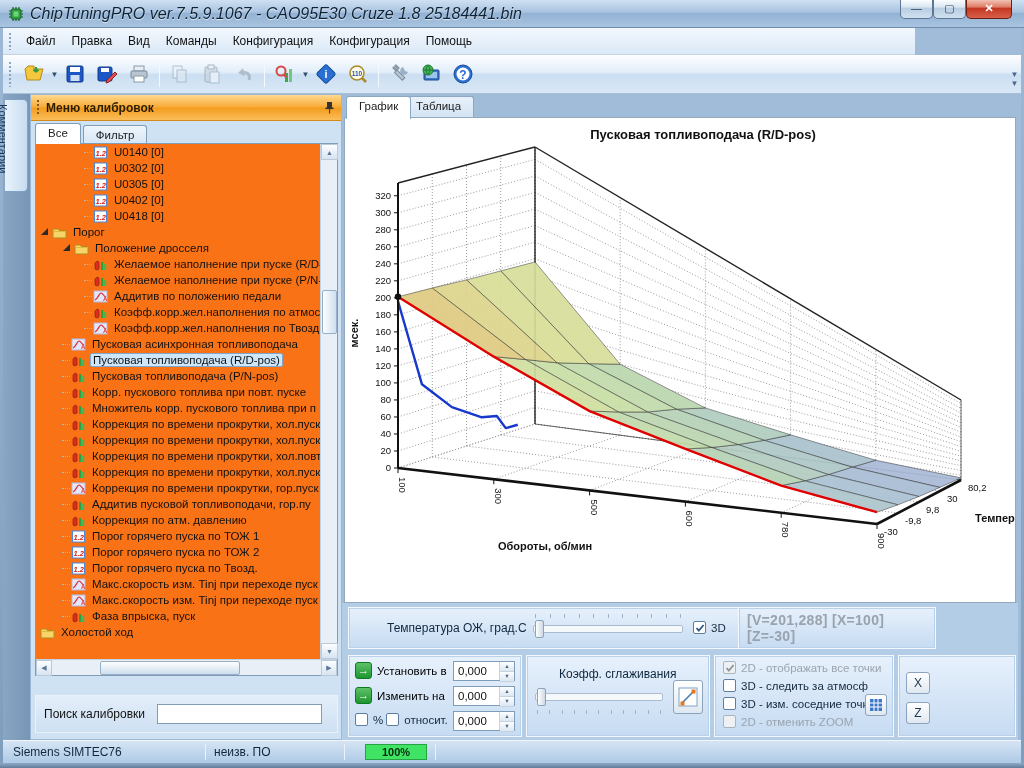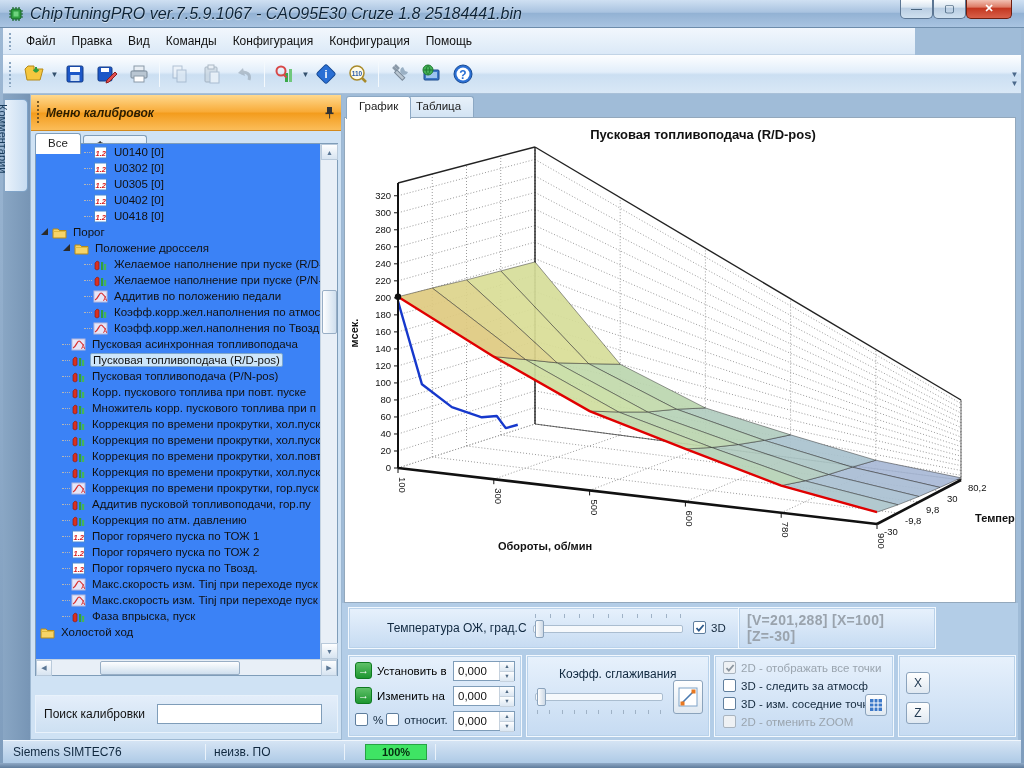--- a/index.html
+++ b/index.html
@@ -40,29 +40,29 @@
 
   
   .comment-strip { position:absolute; left:3px; top:94px; width:27px; height:646px; background:linear-gradient(90deg,#89a6c4,#7795b5); }
   .comment-tab { position:absolute; left:2px; top:5px; width:23px; height:93px; background:linear-gradient(90deg,#e9f2fb,#c7dcf1);
     border:1px solid #7fa3c8; border-left:none; border-radius:0 5px 5px 0; }
   .comment-tab span { position:absolute; left:4px; top:4px; font-size:11px; color:#173a5a; white-space:nowrap;
     transform:rotate(90deg); transform-origin:0 0; display:block; }
 
   
   .sidebar { position:absolute; left:30px; top:94px; width:312px; height:646px; background:#cfe2f4; border:1px solid #9db8d2; }
-  .sb-header { height:36px; background:linear-gradient(#ffd98e,#f8ab38 48%,#f39c1d 52%,#fbbd59);
-    border-bottom:1px solid #d3891c; display:flex; align-items:center; color:#2b1d00; font-weight:bold;font-style:italic; }
+  .sb-header { height:26px; background:linear-gradient(#ffd98e,#f8ab38 48%,#f39c1d 52%,#fbbd59);
+    border-bottom:1px solid #d3891c; display:flex; align-items:center; color:#2b1d00; font-weight:bold; }
   .sb-header .grip { background-image:radial-gradient(circle at 2px 2px, #7c5a22 1px, transparent 1.2px); }
   .pin { margin-left:auto; margin-right:6px; }
   .sb-tabs { height:23px; display:flex; align-items:flex-end; padding-left:4px; background:#cfe2f4; }
   .sb-tab { padding:3px 12px 3px; font-size:11.5px; border:1px solid #7f9db9; border-bottom:none;
     background:linear-gradient(#eef5fc,#d6e6f5); border-radius:3px 3px 0 0; margin-right:2px; color:#222; }
   .sb-tab.active { background:#fff; height:21px; position:relative; z-index:2; }
-  .tree-box { position:absolute; left:4px; top:48px; width:303px; height:533px; background:#3b82f6; border:1px solid #7f9db9; }
+  .tree-box { position:absolute; left:4px; top:48px; width:303px; height:533px; background:#f97316; border:1px solid #7f9db9; }
   .tree-rows { position:absolute; left:0; top:0; width:284px; height:515px; overflow:hidden; }
   .tree-row { height:16px; display:flex; align-items:center; white-space:nowrap; font-size:11.5px; color:#111; }
   .tree-row .arrow { width:10px; height:10px; margin-right:2px; flex:none; }
   .tree-row .connector { width:8px; border-top:1px dotted #b5b5b5; margin-right:1px; flex:none; }
   .tree-row .ticon { width:15px; height:13px; margin-right:4px; flex:none; }
   .tree-label { padding:0 2px; }
   .tree-label.selected { background:#cde6fa; border:1px solid #7da7d0; border-radius:2px; }
   .vscroll { position:absolute; right:0; top:0; width:17px; height:515px; background:#e8eff7; border-left:1px solid #c4d3e2; }
   .hscroll { position:absolute; left:0; bottom:0; width:301px; height:16px; background:#e8eff7; border-top:1px solid #c4d3e2; display:flex; }
   .scr-btn { width:16px; height:16px; background:linear-gradient(#fdfeff,#d7e4f1); border:1px solid #b9cadb; color:#5b7795;

